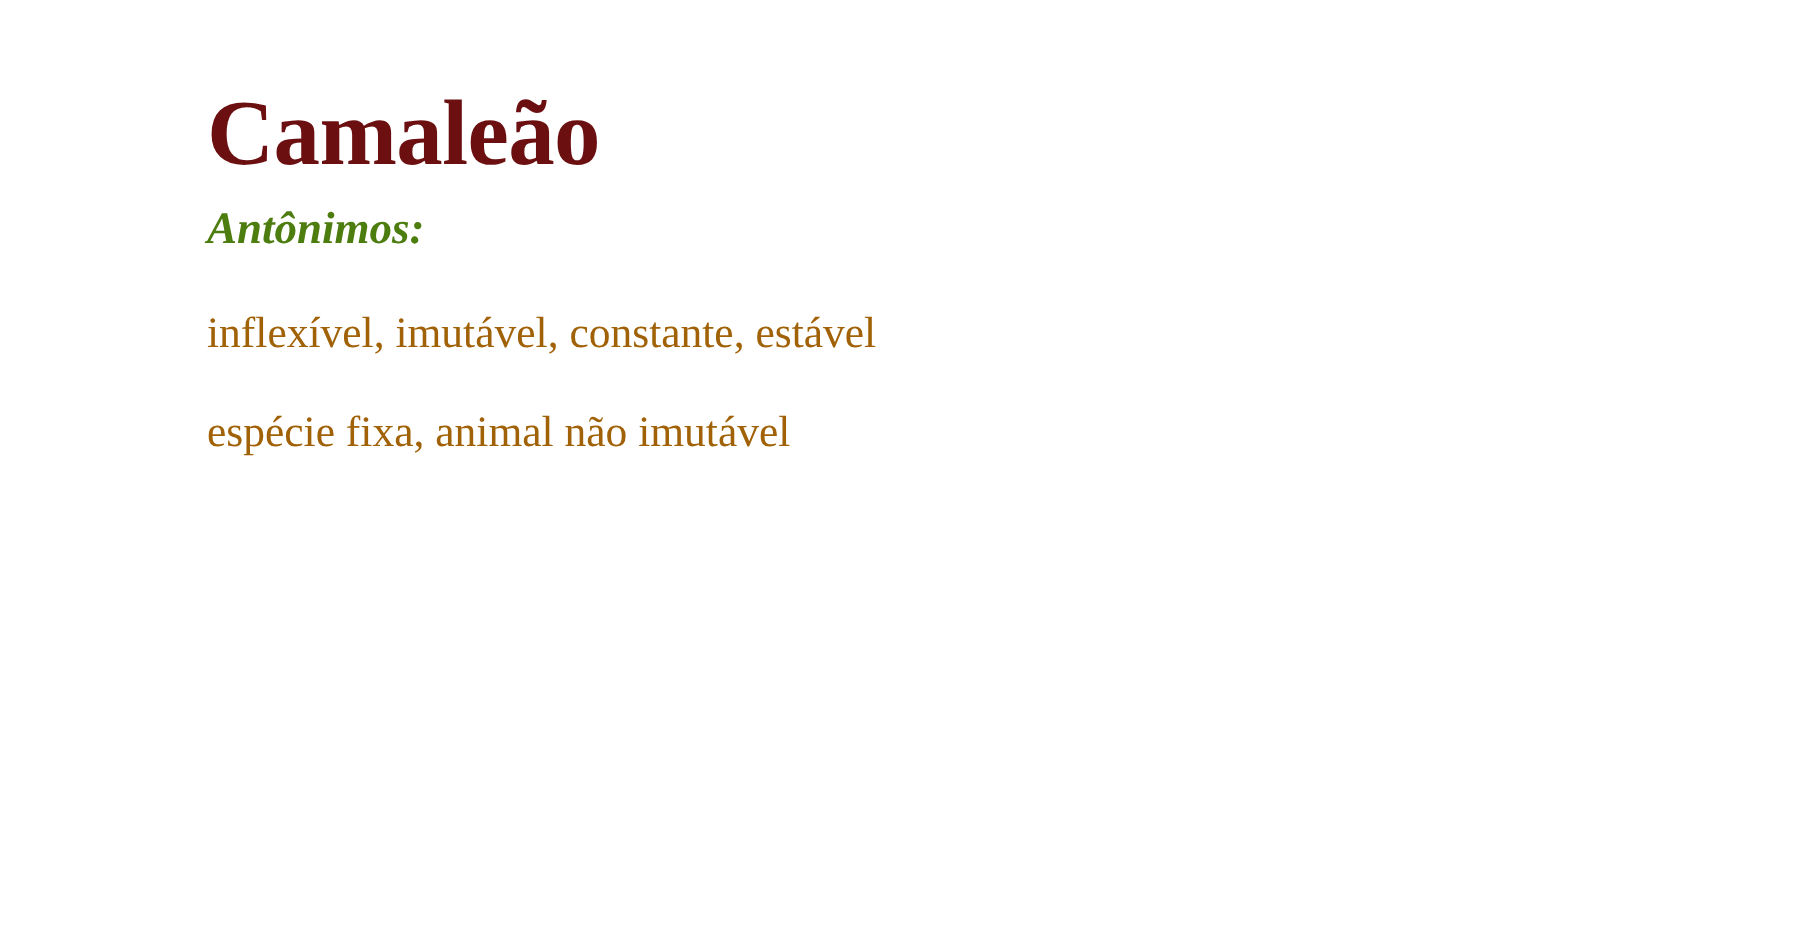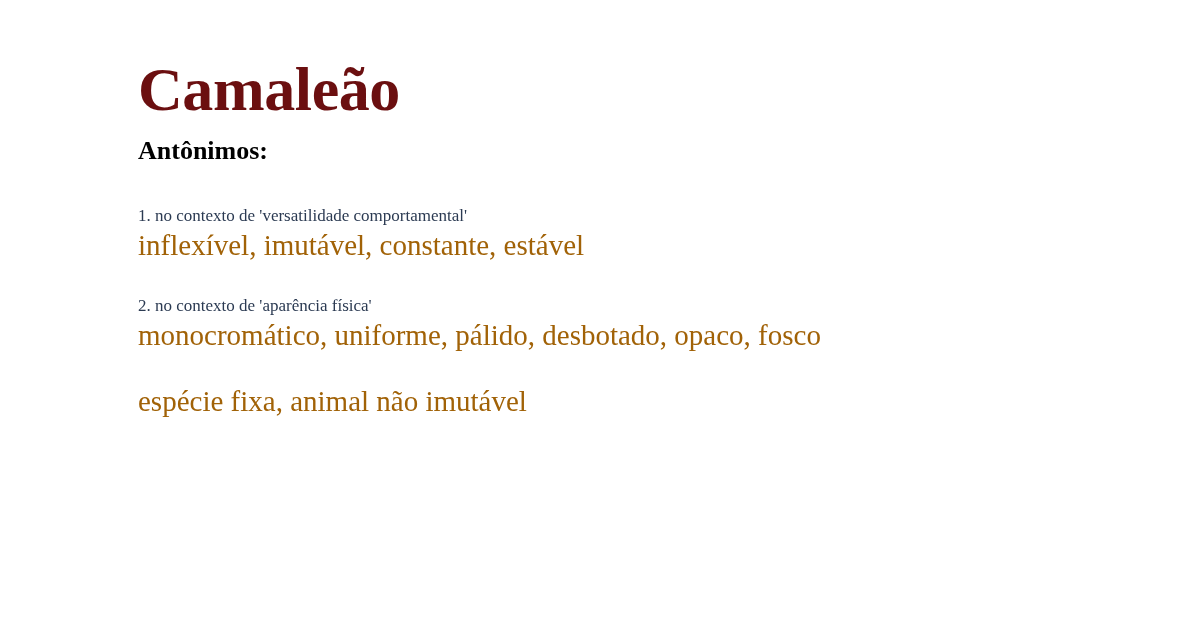--- a/index.html
+++ b/index.html
@@ -41,24 +41,25 @@
     line-height: 1.0;
     letter-spacing: -0.4px;
     color: #6b0f10;
     margin: 0;
     white-space: nowrap;
   }
 
   .section-label {
     display: block;
     font-family: "Liberation Serif", "DejaVu Serif", serif;
-    font-size: 26px;
+    font-size: 30px;
     font-weight: 700;
+    font-style: italic;
     line-height: 1.0;
-    color: #000000;
+    color: #4d7c0f;
     margin: 18px 0 0 0;
     white-space: nowrap;
   }
 
   
   .entries {
     position: absolute;
     left: 138px;
     top: 205px;
     right: 40px;
@@ -121,28 +122,23 @@
 <div class="page">
 
   <div class="header">
     <h1 class="word-title">Camaleão</h1>
     <h2 class="section-label">Antônimos:</h2>
   </div>
 
   <div class="entries">
 
     <div class="entry">
-      <span class="entry-context">1. no contexto de 'versatilidade comportamental'</span>
       <span class="entry-terms">inflexível, imutável, constante, estável</span>
     </div>
 
-    <div class="entry">
-      <span class="entry-context">2. no contexto de 'aparência física'</span>
-      <span class="entry-terms">monocromático, uniforme, pálido, desbotado, opaco, fosco</span>
-    </div>
 
     <div class="entry">
       <span class="entry-terms">espécie fixa, animal não imutável</span>
     </div>
 
   </div>
 
 
 </div>
 

